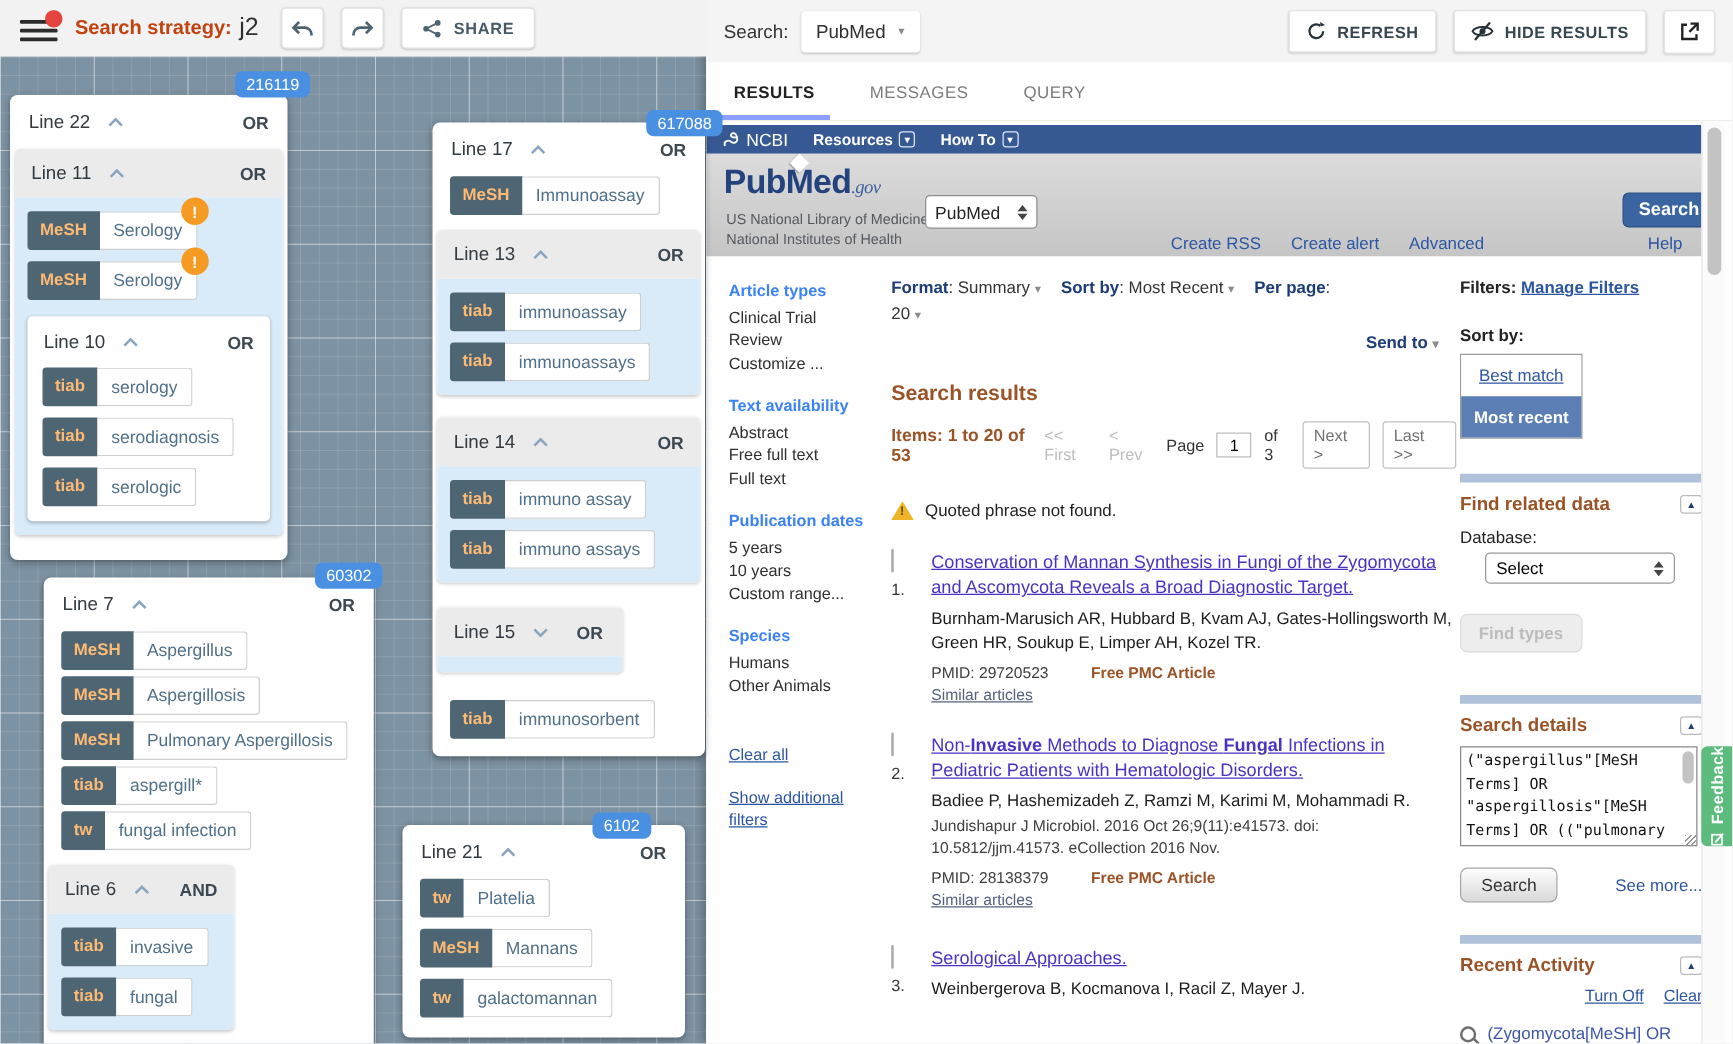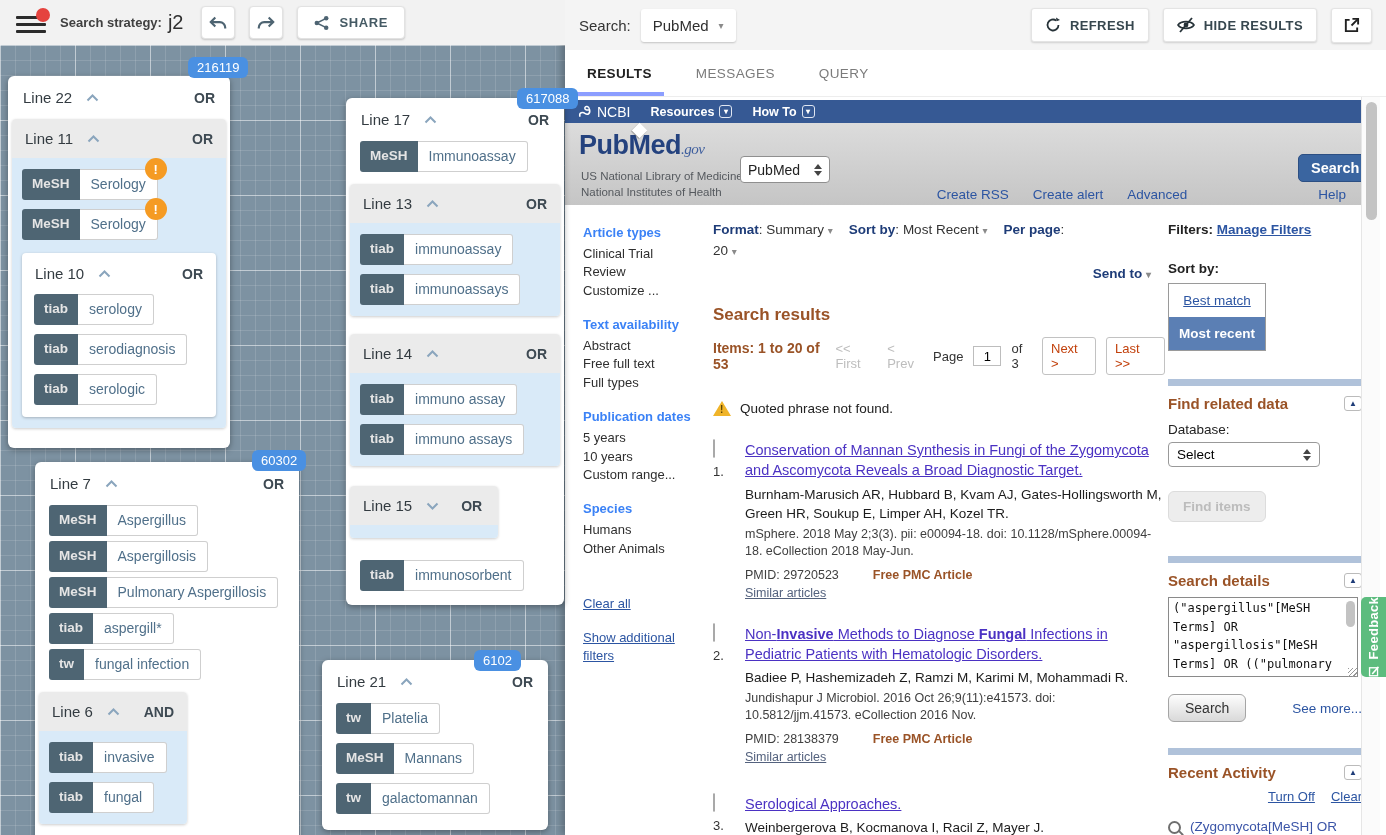--- a/index.html
+++ b/index.html
@@ -5,21 +5,21 @@
   * { margin:0; padding:0; box-sizing:border-box; }
   body { font-family:"Liberation Sans", sans-serif; background:#e9e9e9; }
   #app { position:relative; width:1386px; height:835px; overflow:hidden; background:#fff; }
 
   
   #builder { position:absolute; left:0; top:0; width:565px; height:835px; }
   #b-toolbar { position:absolute; left:0; top:0; right:0; height:45px; background:#f2f2f2; display:flex; align-items:center; padding:0 12px; z-index:3; }
   .hamburger { position:relative; width:30px; height:22px; margin:0 14px 0 4px; cursor:pointer; }
   .hamburger i { display:block; height:3px; background:#2b2b2b; margin:4px 0; border-radius:1px; }
   .hamburger .dot { position:absolute; right:-4px; top:-4px; width:14px; height:14px; border-radius:50%; background:#e5433e; }
-  .b-title { font-size:13px; font-weight:bold; color:#404040; }
+  .b-title { font-size:16px; font-weight:bold; color:#c2410c; }
   .b-title-val { font-size:20px; color:#2f2f2f; margin:0 18px 0 6px; }
   .tb-btn { background:#fff; border:1px solid #e2e2e2; border-radius:4px; box-shadow:0 1px 2px rgba(0,0,0,.18); height:33px; display:flex; align-items:center; justify-content:center; margin-right:14px; cursor:pointer; color:#4e6472; }
   .tb-sq { width:34px; }
   .tb-share { padding:0 16px; gap:10px; font-size:13px; font-weight:bold; color:#455a64; letter-spacing:.6px; }
 
   #canvas { position:absolute; left:0; top:45px; right:0; bottom:0;
     background-color:#7d92a2;
     background-image:
       linear-gradient(rgba(255,255,255,.45) 1px, transparent 1px),
       linear-gradient(90deg, rgba(255,255,255,.45) 1px, transparent 1px),
@@ -37,21 +37,21 @@
   .op-near { margin-left:22px; font-size:14px; font-weight:bold; color:#3d4952; }
 
   .group { margin:2px 4px 12px; border-radius:4px; overflow:hidden; box-shadow:0 1px 3px rgba(0,0,0,.2); }
   .group-head { background:#ebebeb; padding:11px 13px; }
   .group-body { background:#d9eaf8; padding:11px 10px; display:flex; flex-direction:column; gap:9px; align-items:flex-start; }
   .inner-card { background:#fff; border-radius:4px; box-shadow:0 1px 3px rgba(0,0,0,.25); margin-top:4px; padding-bottom:12px; align-self:stretch; }
   .inner-head { padding:12px 13px 10px; }
   .inner-chips { display:flex; flex-direction:column; gap:9px; padding:2px 12px 0; align-items:flex-start; }
 
   .chip { position:relative; display:inline-flex; cursor:grab; }
-  .chip .pre { background:#4e6573; color:#e5e5e5; font-weight:bold; font-size:13.5px; padding:7px 10px; border-radius:3px 0 0 3px; }
+  .chip .pre { background:#4e6573; color:#fdba74; font-weight:bold; font-size:13.5px; padding:7px 10px; border-radius:3px 0 0 3px; }
   .chip .val { background:#fff; border:1px solid #cfcfcf; border-left:none; color:#50708a; font-size:14px; padding:6px 11px 7px; border-radius:0 3px 3px 0; }
   .warn { position:absolute; right:-9px; top:-11px; width:22px; height:22px; border-radius:50%; background:#f59b23; color:#fff; font-weight:bold; font-size:13px; display:flex; align-items:center; justify-content:center; }
   .chips-col { display:flex; flex-direction:column; gap:5px; padding:2px 14px 0; align-items:flex-start; }
 
   #line22 { left:8px; top:31px; width:222px; padding-bottom:8px; }
   #badge-216119 { left:188px; top:12px; }
   #line17 { left:346px; top:53px; width:218px; padding-bottom:14px; }
   #badge-617088 { left:517px; top:43px; }
   #line7 { left:35px; top:417px; width:264px; padding-bottom:12px; }
   #badge-60302 { left:252px; top:405px; }
@@ -109,21 +109,21 @@
   .fmt-line { font-size:13.5px; color:#333; display:flex; gap:16px; }
   .fmt-lab { font-weight:bold; color:#1e3c78; }
   .fmt-line2 { font-size:13.5px; color:#333; margin-top:6px; }
   .sendto { text-align:right; margin-top:8px; padding-right:14px; font-size:13.5px; font-weight:bold; color:#1e3c78; }
   .sr-title { margin-top:24px; font-size:17px; color:#9a5327; font-weight:bold; }
   .items-row { display:flex; align-items:center; margin-top:12px; }
   .items-count { font-size:14px; font-weight:bold; color:#9a5327; }
   .pager { margin-left:auto; display:flex; align-items:center; gap:10px; font-size:13px; color:#333; }
   .pg-dis { color:#bdbdbd; }
   .pg-input { width:28px; height:20px; border:1px solid #bdbdbd; text-align:center; font-size:13px; }
-  .pg-btn { border:1px solid #c2c2c2; border-radius:3px; background:#fff; color:#c2410c; font-size:13px; padding:3px 8px; cursor:pointer; }
+  .pg-btn { border:1px solid #c2c2c2; border-radius:3px; background:#fff; color:#737373; font-size:13px; padding:3px 8px; cursor:pointer; }
   .warn-row { margin-top:26px; display:flex; align-items:center; gap:9px; font-size:13.5px; color:#222; }
   .tri { position:relative; width:0; height:0; border-left:9px solid transparent; border-right:9px solid transparent; border-bottom:15px solid #f0b429; }
   .tri::after { content:"!"; position:absolute; left:-2px; top:3px; font-size:10px; font-weight:bold; color:#5c4500; }
 
   .result { display:flex; margin-top:24px; }
   .gut { width:32px; flex:none; }
   .cbx { width:13px; height:13px; border:1px solid #a9a9a9; border-radius:2px; background:#fff; cursor:pointer; }
   .rnum { font-size:13px; color:#333; margin-top:6px; }
   .rtitle { font-size:14.5px; line-height:1.4; color:#4b32c3; text-decoration:underline; display:inline-block; }
   .rauth { margin-top:4px; font-size:13.5px; color:#1c1c1c; line-height:1.45; }
@@ -138,21 +138,21 @@
   .sortby-lab { margin-top:24px; font-weight:bold; color:#222; }
   .sort-box { margin-top:7px; width:98px; border:1px solid #9a9a9a; }
   .sort-row1 { background:#fff; text-align:center; padding:9px 0; }
   .sort-row2 { background:#5b7fb4; color:#fff; font-weight:bold; text-align:center; padding:9px 0; cursor:pointer; }
   .divider { height:7px; background:#b0c2da; }
   .d1 { margin-top:28px; } .d2 { margin-top:34px; } .d3 { margin-top:26px; }
   .sec-head { display:flex; align-items:center; justify-content:space-between; margin-top:9px; }
   .sec-title { font-size:15px; font-weight:bold; color:#9a5327; }
   .collapse { width:18px; height:15px; background:#fff; border:1px solid #bbb; border-radius:3px; font-size:8px; color:#1e3c78; display:flex; align-items:center; justify-content:center; cursor:pointer; }
   .db-lab { margin-top:10px; color:#222; }
-  .rel-select { margin-top:5px; width:152px; height:25px; background:#fff; border:1px solid #999; border-radius:4px; display:flex; align-items:center; justify-content:space-between; padding:0 8px; font-size:13.5px; cursor:pointer; }
+  .rel-select { margin-top:5px; width:152px; height:25px; background:#fff; border:1px solid #999; border-radius:4px; display:flex; align-items:center; justify-content:space-between; padding:0 8px; font-size:13.5px; cursor:pointer;margin-left:20px; }
   .find-btn { margin-top:24px; background:#ededed; border:1px solid #dcdcdc; border-radius:6px; color:#bcbcbc; font-weight:bold; font-size:13.5px; padding:7px 14px; }
   .ta-wrap { position:relative; margin-top:8px; width:190px; }
   .ta-wrap textarea { width:190px; height:80px; resize:none; border:1px solid #8a8a8a; font-family:"DejaVu Sans Mono", monospace; font-size:12px; line-height:1.55; padding:1px 14px 1px 4px; color:#111; overflow:hidden; }
   .ta-thumb { position:absolute; right:3px; top:4px; width:9px; height:26px; background:#c3c3c3; border-radius:5px; }
   .ta-grip { position:absolute; right:1px; bottom:3px; width:9px; height:9px; background:repeating-linear-gradient(135deg,#999 0 1px,transparent 1px 3px); }
   .det-btns { margin-top:14px; display:flex; align-items:center; }
   .det-search { background:linear-gradient(#fdfdfd,#d9d9d9); border:1px solid #a5a5a5; border-radius:6px; font-size:14px; color:#333; padding:5px 16px; cursor:pointer; }
   .see-more { margin-left:auto; font-size:13.5px; }
   .ra-links { margin-top:8px; text-align:right; font-size:13px; display:flex; justify-content:flex-end; gap:16px; }
   .ra-entry { display:flex; gap:9px; margin-top:14px; padding-bottom:9px; border-bottom:1px dotted #aaa; }
@@ -497,21 +497,21 @@
         <div class="fsec">
           <h4>Article types</h4>
           <div>Clinical Trial</div>
           <div>Review</div>
           <div>Customize ...</div>
         </div>
         <div class="fsec">
           <h4>Text availability</h4>
           <div>Abstract</div>
           <div>Free full text</div>
-          <div>Full types</div>
+          <div>Full text</div>
         </div>
         <div class="fsec">
           <h4>Publication dates</h4>
           <div>5 years</div>
           <div>10 years</div>
           <div>Custom range...</div>
         </div>
         <div class="fsec">
           <h4>Species</h4>
           <div>Humans</div>
@@ -550,21 +550,20 @@
         </div>
 
         <div class="result">
           <div class="gut">
             <span class="cbx"></span>
             <div class="rnum">1.</div>
           </div>
           <div>
             <a class="rtitle">Conservation of Mannan Synthesis in Fungi of the Zygomycota and Ascomycota Reveals a Broad Diagnostic Target.</a>
             <div class="rauth">Burnham-Marusich AR, Hubbard B, Kvam AJ, Gates-Hollingsworth M, Green HR, Soukup E, Limper AH, Kozel TR.</div>
-            <div class="rjour">mSphere. 2018 May 2;3(3). pii: e00094-18. doi: 10.1128/mSphere.00094-18. eCollection 2018 May-Jun.</div>
             <div class="rline">
               <span>PMID: 29720523</span>
               <span class="freepmc">Free PMC Article</span>
             </div>
             <div class="similar"><a class="sim">Similar articles</a></div>
           </div>
         </div>
 
         <div class="result">
           <div class="gut">
@@ -615,21 +614,21 @@
           <span class="collapse">▲</span>
         </div>
         <div class="db-lab">Database:</div>
         <div class="rel-select">
           <span>Select</span>
           <span class="spin">
               <b class="up"></b>
               <b class="dn"></b>
             </span>
         </div>
-        <button class="find-btn">Find items</button>
+        <button class="find-btn">Find types</button>
 
         <div class="divider d2"></div>
         <div class="sec-head">
           <span class="sec-title">Search details</span>
           <span class="collapse">▲</span>
         </div>
         <div class="ta-wrap">
           <textarea style="">("aspergillus"[MeSH Terms] OR "aspergillosis"[MeSH Terms] OR (("pulmonary aspergillosis"[MeSH</textarea>
           <span class="ta-thumb"></span>
           <span class="ta-grip"></span>

